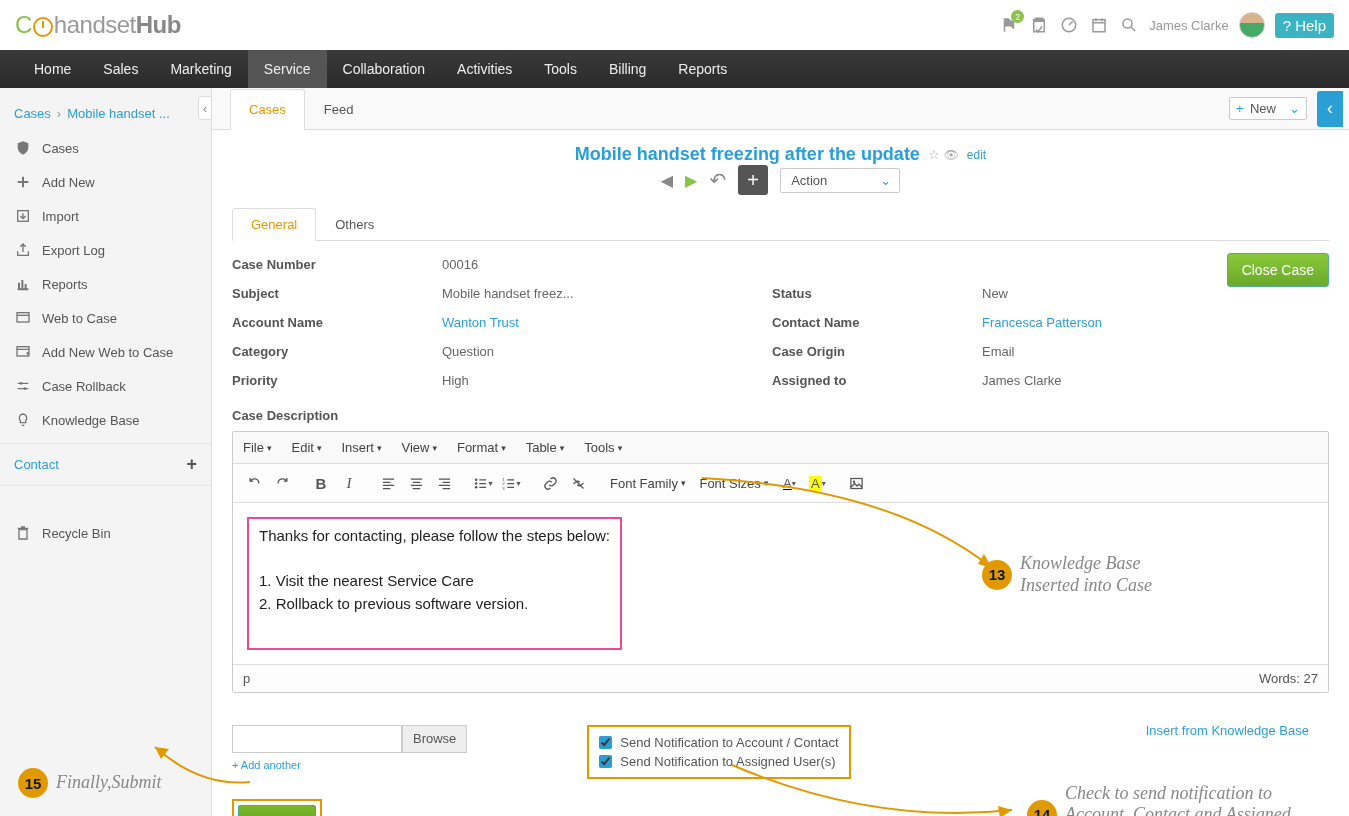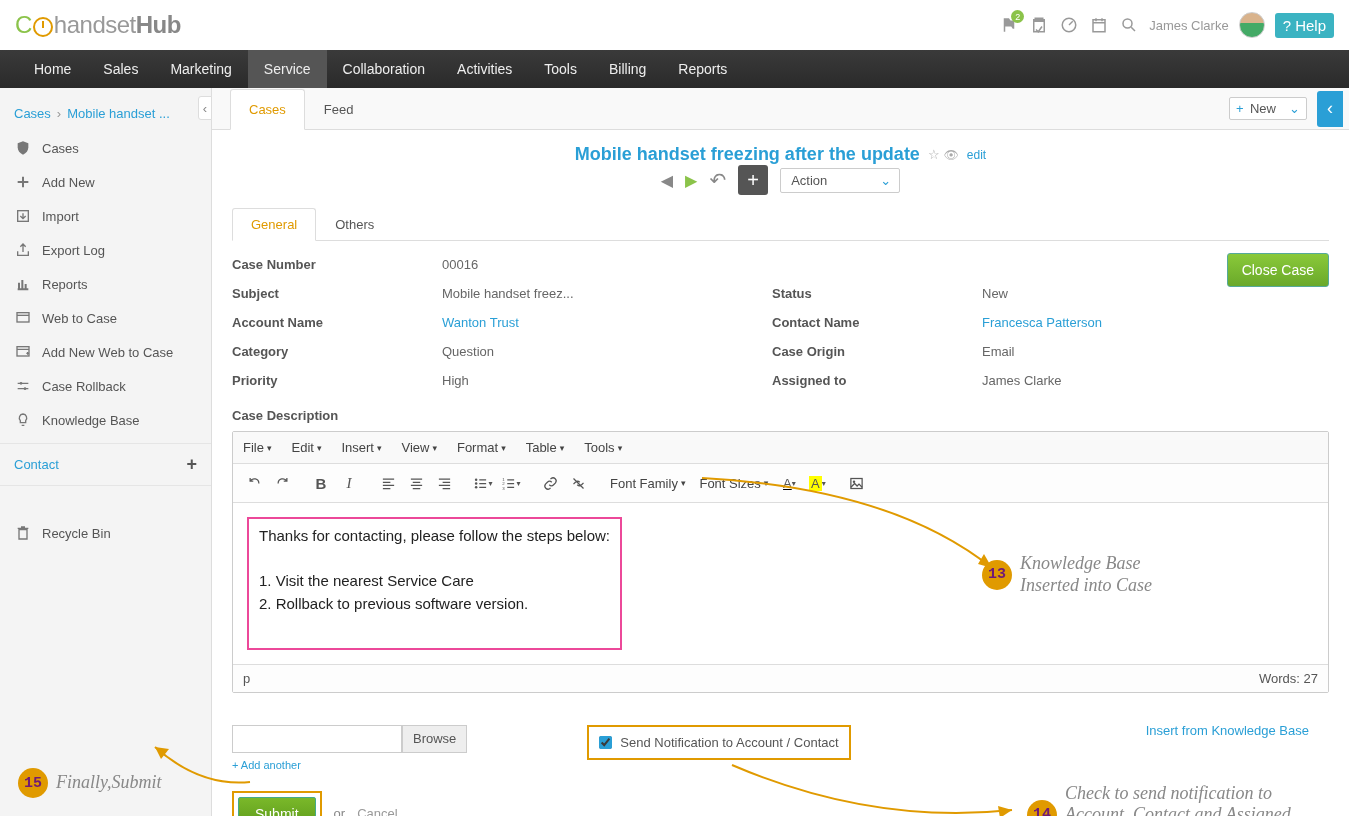--- a/index.html
+++ b/index.html
@@ -103,21 +103,21 @@
   .kb-link { color:#2a9fd6; position:absolute; right:40px; top:10px; cursor:pointer;}
 
   .submit-row { padding:0 20px 30px; display:flex; align-items:center; gap:12px;}
   .submit-wrap { border:2px solid #e09a00; padding:4px; display:inline-block;}
   .submit-btn { background:linear-gradient(#7ab82a,#5a981a); color:#fff; border:1px solid #4a8; padding:8px 16px; border-radius:2px; font-size:14px; cursor:pointer;}
   .or-text { color:#888;}
   .cancel-link { color:#999; cursor:pointer;}
 
   
   .annotation { position:absolute; font-family: 'Brush Script MT', cursive; font-style:italic; color:#888; font-size:18px; pointer-events:none; display:flex; align-items:center; gap:8px;}
-  .annotation .num-badge { background:#e09a00; color:#701a75; width:30px; height:30px; border-radius:50%; display:flex; align-items:center; justify-content:center; font-style:normal; font-family:Liberation Mono, monospace; font-weight:bold; font-size:15px; flex-shrink:0;}
+  .annotation .num-badge { background:#e09a00; color:#0f172a; width:30px; height:30px; border-radius:50%; display:flex; align-items:center; justify-content:center; font-style:normal; font-family:Liberation Sans, sans-serif; font-weight:bold; font-size:15px; flex-shrink:0;}
   .annotation .text { line-height:1.2;}
   .arrow-svg { position:absolute; pointer-events:none;}
 </style>
 </head>
 <body>
 
 <div class="header">
   <div class="logo">
     <span class="logo-text">
       <span class="c1">C</span><span class="logo-icon"></span><span class="onverge">handset</span><span class="hub" style="font-weight:bold;">Hub</span>
@@ -477,20 +477,24 @@
           <input class="file-input" style="">
           <button class="browse-btn">Browse</button>
         </div>
         <span class="add-another">+ Add another</span>
       </div>
       <div class="notif-col">
         <label class="notif-row">
           <input type="checkbox" checked="" style="">
           <span>Send Notification to Account / Contact</span>
         </label>
+        <label class="notif-row">
+          <input type="checkbox" checked="" style="">
+          <span>Send Notification to Assigned User(s)</span>
+        </label>
       </div>
       <span class="kb-link">Insert from Knowledge Base</span>
 
       <svg class="arrow-svg" style="left:510px; top:42px;" width="320" height="80">
         <path d="M10 10 Q 150 70 290 55" fill="none" stroke="#e09a00" stroke-width="2"></path>
         <path d="M290 55 l-12 8 l-2 -12 z" fill="#e09a00"></path>
       </svg>
       <div class="annotation" style="left:815px; top:70px;">
         <span class="num-badge">14</span>
         <span class="text" style="max-width:260px; display:inline-block;">Check to send notification to Account, Contact and Assigned User</span>

